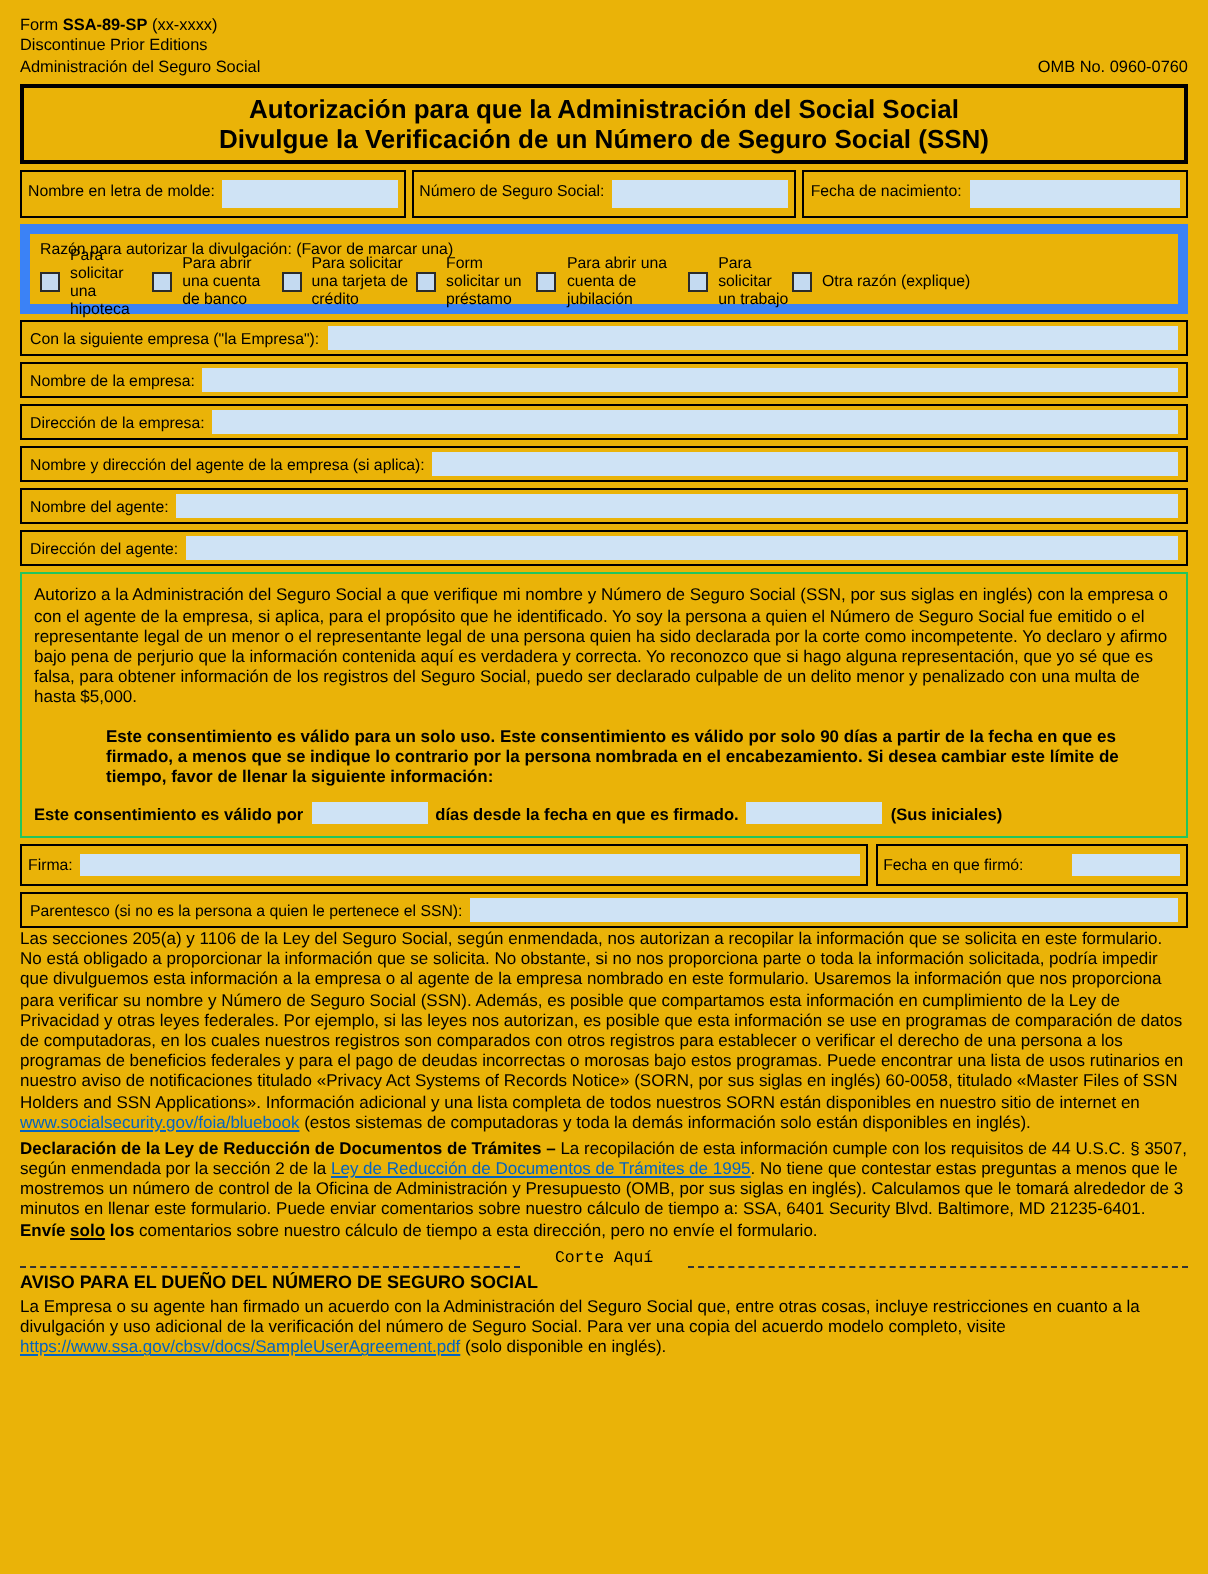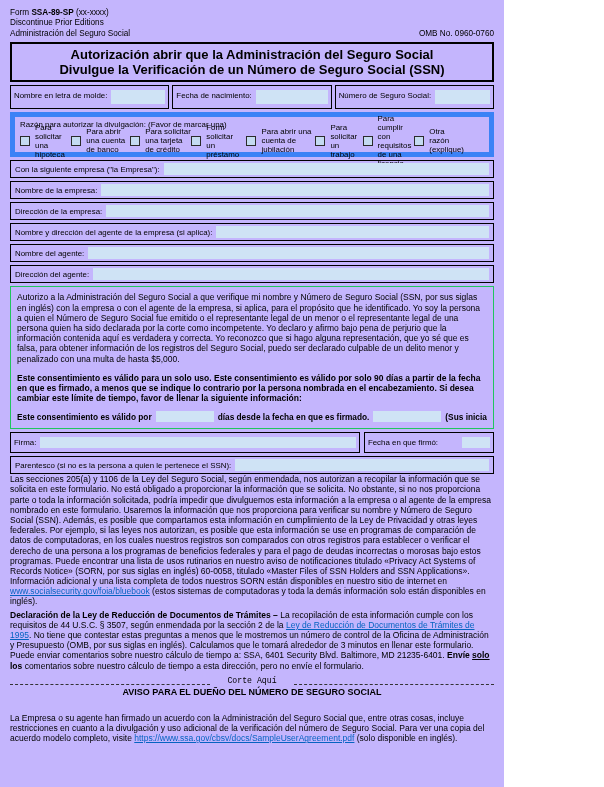--- a/index.html
+++ b/index.html
@@ -1,18 +1,18 @@
 <!DOCTYPE html>
 <html><head>
 <meta charset="utf-8">
 <style>
   * { box-sizing: border-box; margin: 0; padding: 0; }
   html,body { background:#ffffff; }
   body { font-family: "Liberation Sans", "DejaVu Sans", sans-serif; color:#000; }
-  .page { position:relative; width:504px; height:787px; background:#c4b5fd; padding:8px 10px 6px 10px; overflow:hidden; }
+  .page { position:relative; width:604px; height:787px; background:#eab308; padding:8px 10px 6px 10px; overflow:hidden; }
   :root { --blue:#cfe3f5; --link:#0563c1; }
 
   .hdr { display:flex; justify-content:space-between; align-items:flex-end; font-size:8.2px; line-height:1.25; }
   .hdr b { font-weight:bold; }
 
   .title-box { border:2px solid #000; margin-top:3px; padding:3px 4px; text-align:center; font-weight:bold; font-size:13px; line-height:1.18; }
 
   .row3 { display:flex; margin-top:3px; }
   .cell { border:1px solid #000; display:flex; align-items:stretch; padding:4px 3px; }
   .row3 .cell { flex:1; height:24px; }
@@ -27,70 +27,70 @@
   .rcol3 { flex:1; }
   .opt { display:flex; align-items:center; gap:5px; height:15px; font-size:7.9px; }
   .cb { width:10px; height:10px; border:1px solid #2b2b2b; background:#c4daf1; flex:0 0 auto; }
   .other-fill { height:12px; background:var(--blue); margin:1px 2px 0 15px; }
 
   .frow { display:flex; align-items:center; border:1px solid #000; height:18px; margin-top:3px; padding:0 4px; }
   .frow .lbl { padding-top:0; }
   .frow .fill { height:12px; }
 
   .legal-box { border:1px solid #22c55e; margin-top:3px; padding:5px 6px; font-size:8.5px; line-height:1.2; }
-  .legal-box p.consent { font-weight:bold; margin-top:9px; }
+  .legal-box p.consent { font-weight:bold; margin-top:9px;margin-left:36px; }
   .validity { font-weight:bold; margin-top:8px; white-space:nowrap; overflow:hidden; font-size:8.3px; }
   .blank { display:inline-block; width:58px; height:11px; background:var(--blue); vertical-align:-2px; margin:0 4px; }
   .blank.b2 { width:68px; }
 
   .sig-row { display:flex; margin-top:3px; }
   .sig-cell { flex:2.8; height:21px; }
   .date-cell { flex:1; height:21px; margin-left:4px;gap:20px; }
 
   .privacy-head { text-align:center; font-weight:bold; font-size:8.7px; margin-top:8px; margin-bottom:3px; }
   .body-text { font-size:8.5px; line-height:1.2; }
   .pra { margin-top:3px; }
   .link { color:var(--link); text-decoration:underline; cursor:pointer;margin-top:32px; }
   .ul { text-decoration:underline; }
 
   .cutline { display:flex; align-items:flex-end; gap:17px; margin:5px 0 2px 0; font-size:8.2px;font-family:Liberation Mono, monospace; }
   .dash { flex:1; border-top:1px dashed #333; height:0; }
 
-  .notice-head { text-align:center; font-weight:bold; font-size:9px; margin:2px 0 16px 0; }
+  .notice-head { text-align:left; font-weight:bold; font-size:9px; margin:2px 0 2px 0; }
 </style>
 </head>
 <body>
 
 <div class="page">
 
   <div class="hdr">
     <div>
       <div><span>Form </span><b>SSA-89-SP</b><span> (xx-xxxx)</span></div>
       <div>Discontinue Prior Editions</div>
       <div>Administración del Seguro Social</div>
     </div>
     <div>OMB No. 0960-0760</div>
   </div>
 
   <div class="title-box">
-    <div>Autorización abrir que la Administración del Seguro Social</div>
+    <div>Autorización para que la Administración del Social Social</div>
     <div>Divulgue la Verificación de un Número de Seguro Social (SSN)</div>
   </div>
 
   <div class="row3">
     <div class="cell">
       <span class="lbl">Nombre en letra de molde:</span>
       <div class="fill"></div>
     </div>
     <div class="cell">
-      <span class="lbl">Fecha de nacimiento:</span>
+      <span class="lbl">Número de Seguro Social:</span>
       <div class="fill"></div>
     </div>
     <div class="cell">
-      <span class="lbl">Número de Seguro Social:</span>
+      <span class="lbl">Fecha de nacimiento:</span>
       <div class="fill"></div>
     </div>
   </div>
 
   <div class="reason-box">
     <div class="reason-head">Razón para autorizar la divulgación: (Favor de marcar una)</div>
     <div class="reason-grid">
       <div class="rcol">
         <div class="opt">
             <span class="cb"></span>
@@ -113,24 +113,20 @@
         <div class="opt">
             <span class="cb"></span>
             <span>Para abrir una cuenta de jubilación</span>
           </div>
         <div class="opt">
             <span class="cb"></span>
             <span>Para solicitar un trabajo</span>
           </div>
       </div>
       <div class="rcol rcol3">
-        <div class="opt">
-            <span class="cb"></span>
-            <span>Para cumplir con requisitos de una licencia</span>
-          </div>
         <div class="opt">
             <span class="cb"></span>
             <span>Otra razón (explique)</span>
           </div>
         <div class="other-fill"></div>
       </div>
     </div>
   </div>
 
   <div class="frow">

